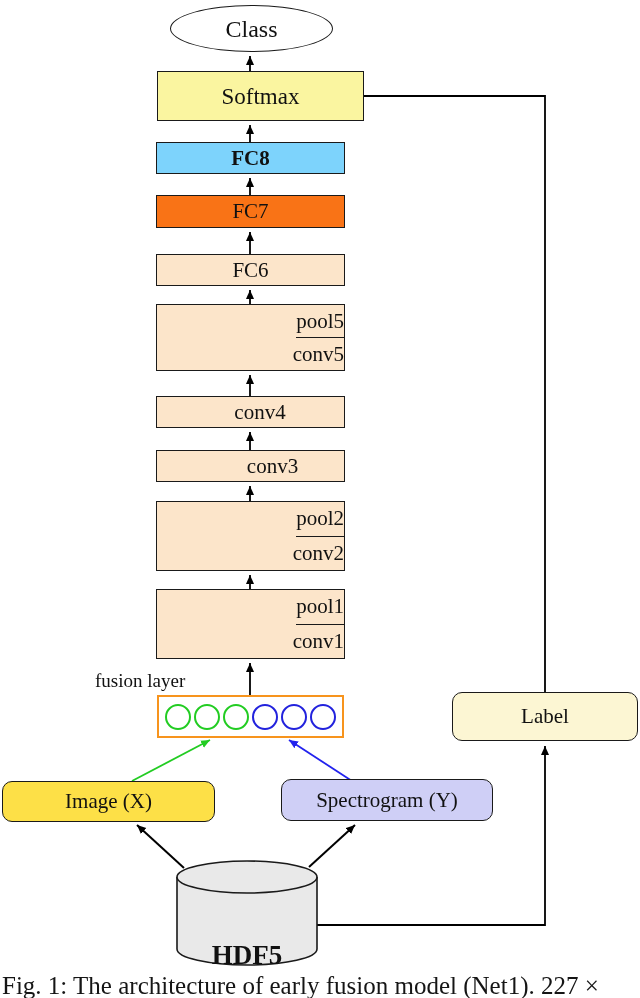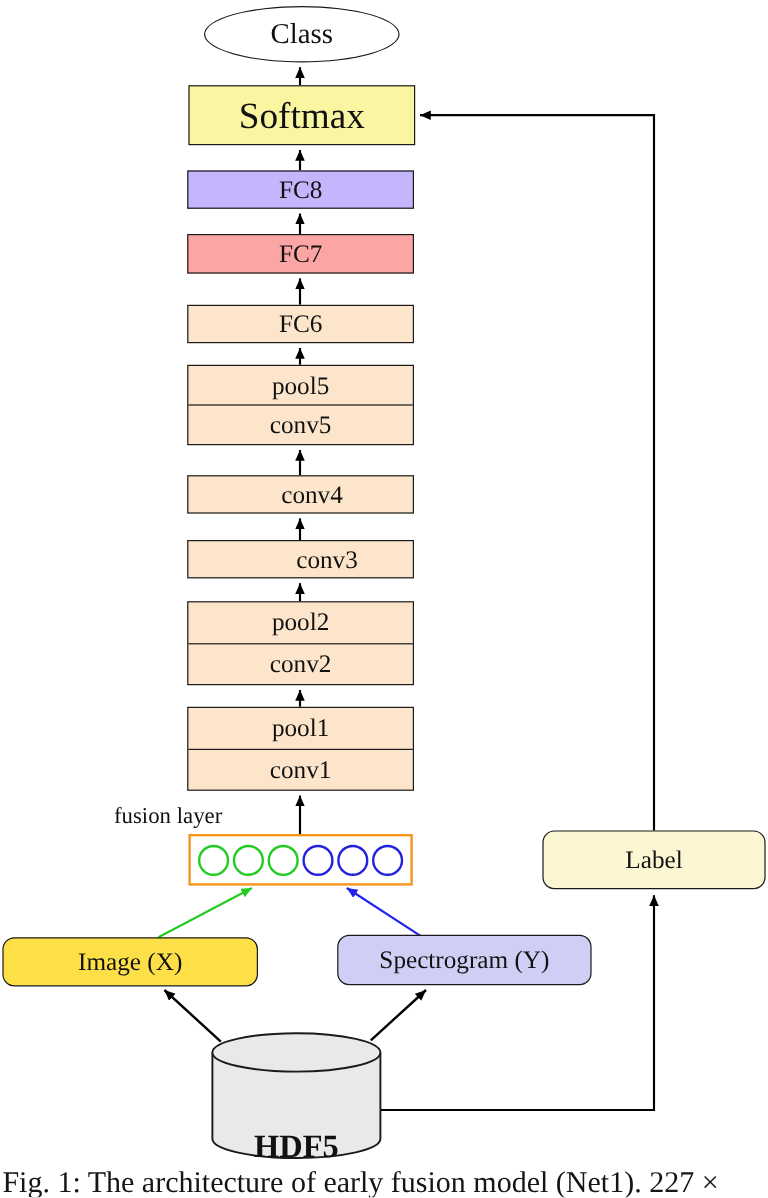--- a/index.html
+++ b/index.html
@@ -12,28 +12,28 @@
   #connectors{position:absolute;left:0;top:0;z-index:1;}
   .node{
     position:absolute;z-index:2;box-sizing:border-box;
     display:flex;align-items:center;justify-content:center;
     border:1.4px solid #1a1a1a;font-size:21px;line-height:1;
   }
   .ellipse-node{
     left:170px;top:5px;width:163px;height:47px;
     border-radius:50%;background:#fff;font-size:24px;
   }
-  .softmax-node{left:157px;top:71px;width:189px;height:50px;font-size:31px;}
+  .softmax-node{left:157px;top:71px;width:207px;height:50px;font-size:23px;}
   .layer{left:156px;width:189px;}
   .fc8{top:142px;height:32px;}
   .fc7{top:195px;height:33px;}
   .fc6{top:254px;height:32px;}
   .stack{
     position:absolute;z-index:2;left:156px;width:189px;box-sizing:border-box;
-    border:1.4px solid #1a1a1a;display:flex;flex-direction:column;
+    border:1.4px solid #1a1a1a;display:flex;flex-direction:column;align-items:flex-end;
   }
   .stack .half{
     flex:1;display:flex;align-items:center;justify-content:center;
     font-size:21px;line-height:1;
   }
   .stack .half:first-child{border-bottom:1.4px solid #1a1a1a;}
   .s5{top:304px;height:67px;}
   .s2{top:501px;height:70px;}
   .s1{top:589px;height:70px;}
   .conv4{top:396px;height:32px;padding-left:19px;}
@@ -108,24 +108,24 @@
   </svg>
 
   <div class="node ellipse-node">
     <span>Class</span>
   </div>
 
   <div class="node softmax-node" style="background-color: rgb(250, 245, 160);">
     <span>Softmax</span>
   </div>
 
-  <div class="node layer fc8" style="background-color: #c4b5fd;">
+  <div class="node layer fc8" style="background-color: #7dd3fc; font-weight: bold;">
     <span>FC8</span>
   </div>
-  <div class="node layer fc7" style="background-color: #fca5a5;">
+  <div class="node layer fc7" style="background-color: #f97316;">
     <span>FC7</span>
   </div>
   <div class="node layer fc6" style="background-color: rgb(252, 229, 202);">
     <span>FC6</span>
   </div>
 
   <div class="stack s5" style="background-color: rgb(252, 229, 202);">
     <div class="half">
       <span>pool5</span>
     </div>

